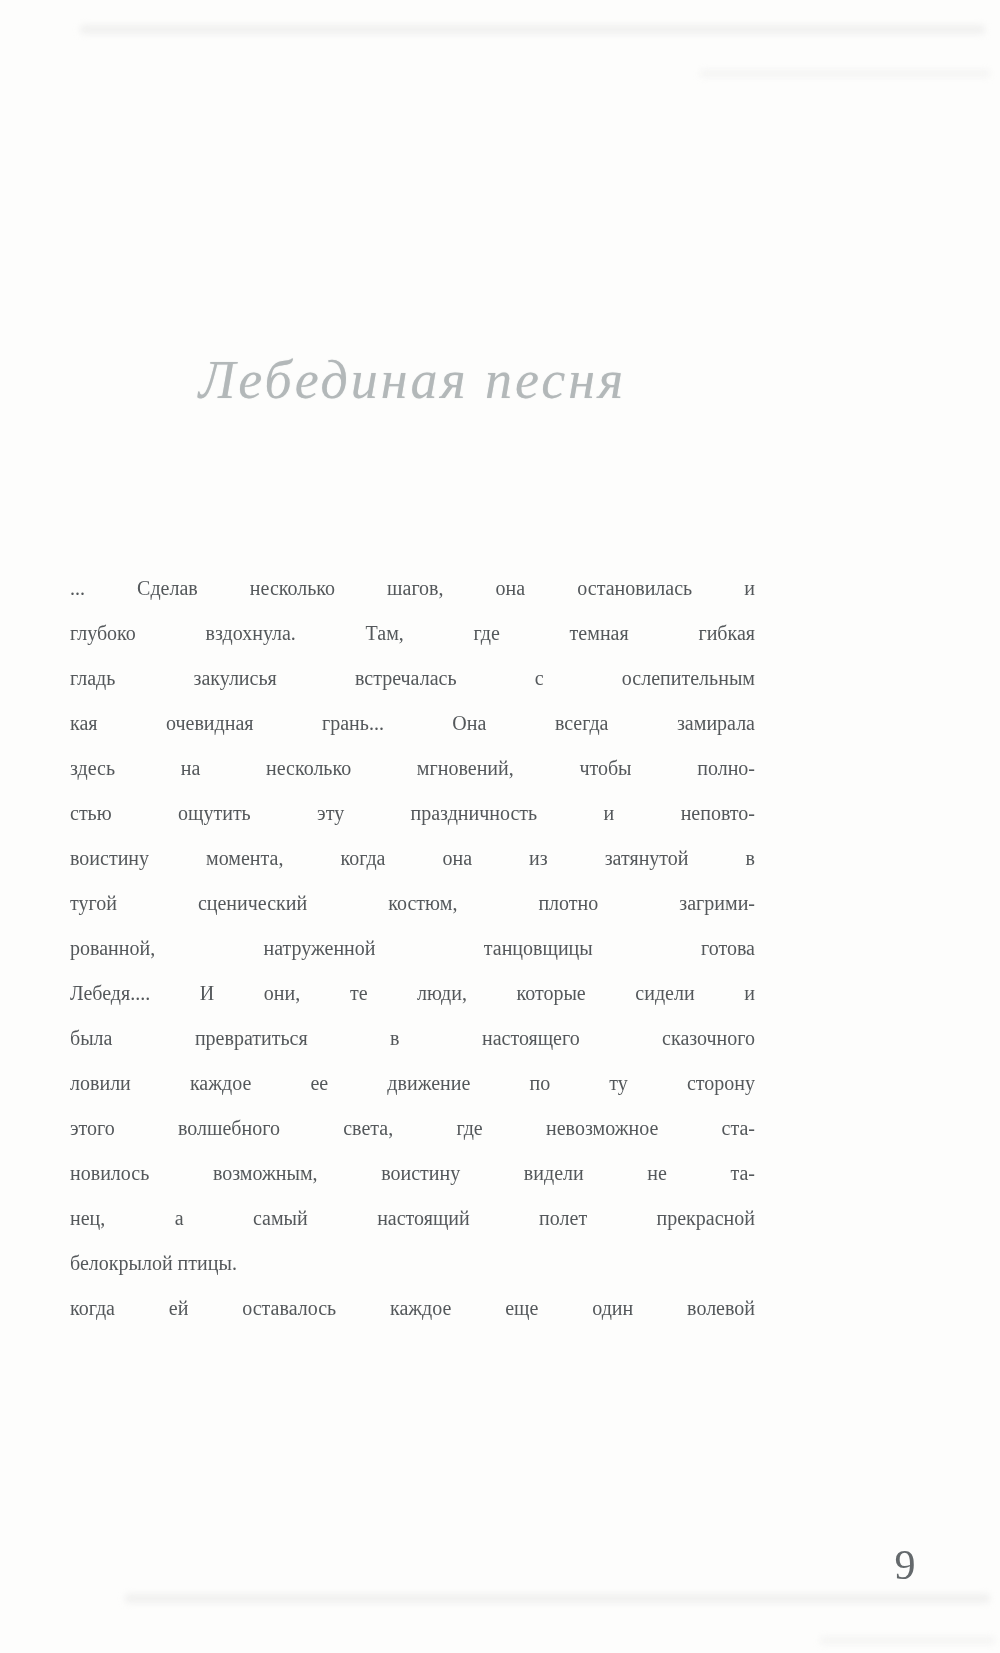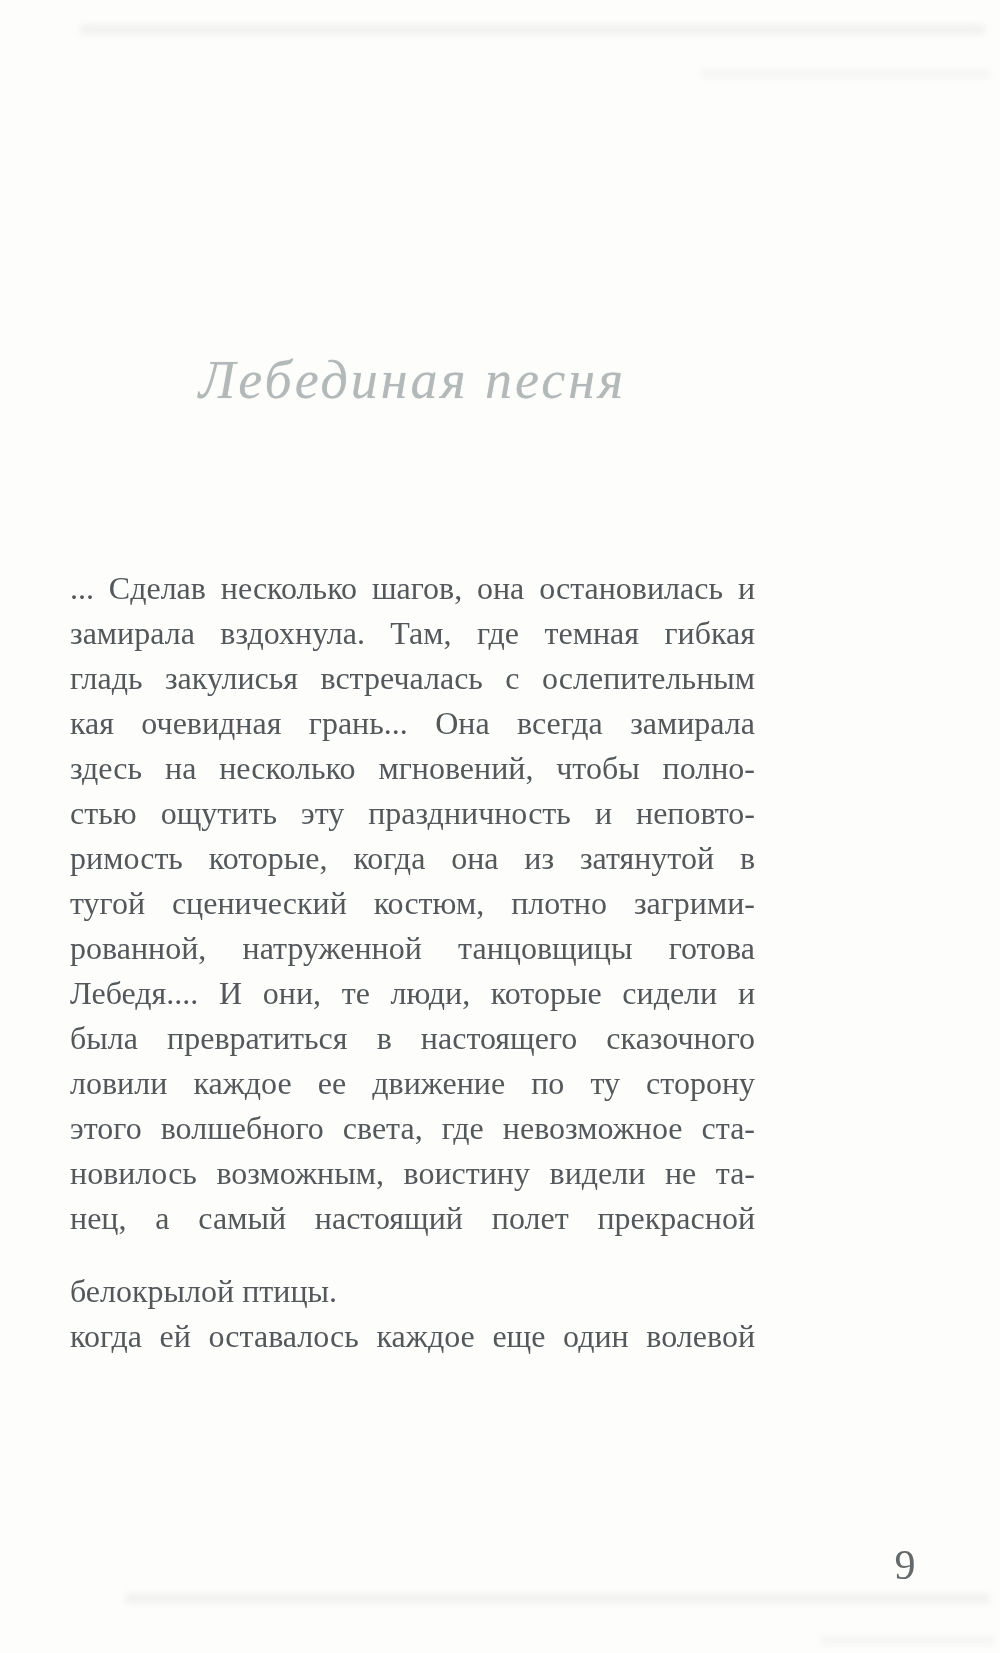--- a/index.html
+++ b/index.html
@@ -41,33 +41,32 @@
     letter-spacing: 3px;
     color: #b3b8b9;
     text-shadow: 0 0 1px rgba(190,195,196,0.6);
   }
 
   .body-text {
     position: absolute;
     top: 566px;
     left: 70px;
     width: 685px;
-    font-size: 32px;
+    font-size: 20px;
     color: #54585b;
   }
   .line {
     height: 45px;
     line-height: 45px;
     text-align: justify;
     text-align-last: justify;
   }
   .line.short {
     text-align: left;
     text-align-last: left;
-    margin-top: 28px;
   }
   .line.indent {
     text-indent: 60px;
   }
 
   .page-number {
     position: absolute;
     top: 1540px;
     left: 870px;
     width: 70px;
@@ -84,26 +83,26 @@
 
   <div class="artifact artifact-top"></div>
   <div class="artifact artifact-top2"></div>
   <div class="artifact artifact-bottom"></div>
   <div class="artifact artifact-bottom2"></div>
 
   <h1 class="chapter-title">Лебединая песня</h1>
 
   <div class="body-text">
     <div class="line">... Сделав несколько шагов, она остановилась и</div>
-    <div class="line">замирала вздохнула. Там, где темная гибкая</div>
+    <div class="line">глубоко вздохнула. Там, где темная гибкая</div>
     <div class="line">гладь закулисья встречалась с ослепительным</div>
     <div class="line">кая очевидная грань... Она всегда замирала</div>
     <div class="line">здесь на несколько мгновений, чтобы полно-</div>
     <div class="line">стью ощутить эту праздничность и неповто-</div>
-    <div class="line">римость которые, когда она из затянутой в</div>
+    <div class="line">воистину момента, когда она из затянутой в</div>
     <div class="line">тугой сценический костюм, плотно загрими-</div>
     <div class="line">рованной, натруженной танцовщицы готова</div>
     <div class="line">Лебедя.... И они, те люди, которые сидели и</div>
     <div class="line">была превратиться в настоящего сказочного</div>
     <div class="line">ловили каждое ее движение по ту сторону</div>
     <div class="line">этого волшебного света, где невозможное ста-</div>
     <div class="line">новилось возможным, воистину видели не та-</div>
     <div class="line">нец, а самый настоящий полет прекрасной</div>
     <div class="line short">белокрылой птицы.</div>
     <div class="line">когда ей оставалось каждое еще один волевой</div>

